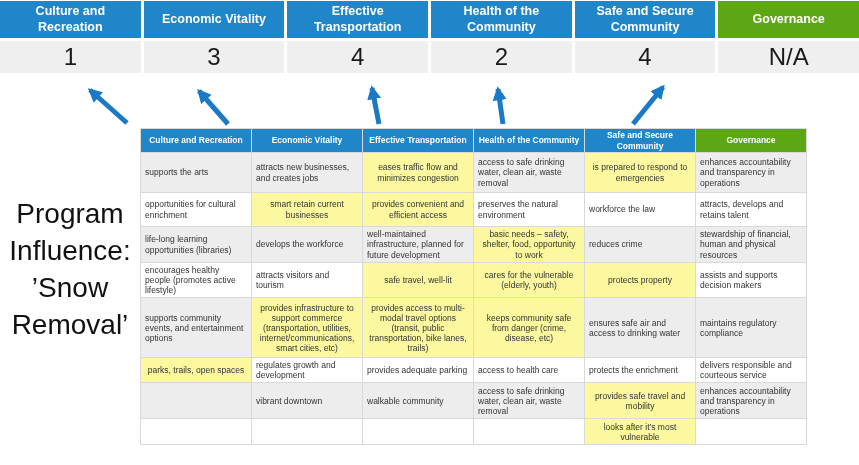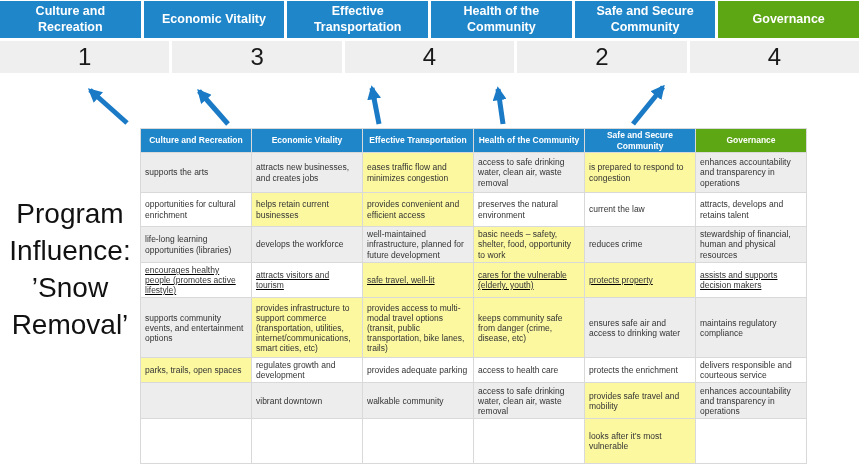--- a/index.html
+++ b/index.html
@@ -45,21 +45,21 @@
     font-size:8.5px;line-height:1.18;vertical-align:middle;
     padding:2px 4px;box-sizing:border-box;overflow:hidden;
   }
   table.matrix th{
     color:#fff;font-weight:bold;text-align:center;height:24px;padding:1px 2px;
     background:var(--header-blue);
   }
   table.matrix th.green{background:var(--header-green);}
   table.matrix td{background:#fff;color:var(--cell-text);text-align:left;}
   table.matrix tr.banded td{background:var(--band-gray);}
-  table.matrix td.hl{background:var(--highlight-yellow) !important;}
+  table.matrix td.hl{background:var(--highlight-yellow) !important;text-align:center;}
 </style>
 </head>
 <body>
 
 <div class="canvas">
 
   <div class="top-band" id="top-band">
       <div class="top-cell blue">Culture and Recreation</div>
       <div class="top-cell blue">Economic Vitality</div>
       <div class="top-cell blue">Effective Transportation</div>
@@ -67,20 +67,21 @@
       <div class="top-cell blue">Safe and Secure Community</div>
       <div class="top-cell green">Governance</div>
     </div>
 
   <div class="score-band" id="score-band">
       <div class="score-cell">1</div>
       <div class="score-cell">3</div>
       <div class="score-cell">4</div>
       <div class="score-cell">2</div>
       <div class="score-cell">4</div>
+      <div class="score-cell">N/A</div>
     </div>
 
   <svg class="arrows" viewBox="0 0 859 55" xmlns="http://www.w3.org/2000/svg">
     <defs>
       <marker id="ah" viewBox="0 0 10 10" refX="8" refY="5" markerWidth="14" markerHeight="14" markerUnits="userSpaceOnUse" orient="auto">
         <path d="M0,0 L10,5 L0,10 Z" class="arrow-fill" fill="#1a7ac6"></path>
       </marker>
     </defs>
     <line x1="127" y1="50" x2="90" y2="17" class="arrow-stroke" marker-end="url(#ah)" stroke="#1a7ac6" stroke-width="5"></line>
     <line x1="228" y1="51" x2="199" y2="18" class="arrow-stroke" marker-end="url(#ah)" stroke="#1a7ac6" stroke-width="5"></line>
@@ -101,40 +102,40 @@
           <th>Safe and Secure Community</th>
           <th class="green">Governance</th>
         </tr>
       </thead>
     <tbody id="matrix-body">
         <tr class="banded" style="height: 40px;">
           <td>supports the arts</td>
           <td>attracts new businesses, and creates jobs</td>
           <td class="hl">eases traffic flow and minimizes congestion</td>
           <td>access to safe drinking water, clean air, waste removal</td>
-          <td class="hl">is prepared to respond to congestion</td>
+          <td class="hl">is prepared to respond to emergencies</td>
           <td>enhances accountability and transparency in operations</td>
         </tr>
         <tr style="height: 34px;">
           <td>opportunities for cultural enrichment</td>
-          <td class="hl">helps retain current businesses</td>
+          <td class="hl">smart retain current businesses</td>
           <td class="hl">provides convenient and efficient access</td>
           <td>preserves the natural environment</td>
-          <td>current the law</td>
+          <td>workforce the law</td>
           <td>attracts, develops and retains talent</td>
         </tr>
         <tr class="banded" style="height: 36px;">
           <td>life-long learning opportunities (libraries)</td>
           <td>develops the workforce</td>
           <td>well-maintained infrastructure, planned for future development</td>
           <td class="hl">basic needs – safety, shelter, food, opportunity to work</td>
           <td>reduces crime</td>
           <td>stewardship of financial, human and physical resources</td>
         </tr>
-        <tr style="height: 34px; text-decoration: underline;">
+        <tr style="height: 34px;">
           <td>encourages healthy people (promotes active lifestyle)</td>
           <td>attracts visitors and tourism</td>
           <td class="hl">safe travel, well-lit</td>
           <td class="hl">cares for the vulnerable (elderly, youth)</td>
           <td class="hl">protects property</td>
           <td>assists and supports decision makers</td>
         </tr>
         <tr class="banded" style="height: 60px;">
           <td>supports community events, and entertainment options</td>
           <td class="hl">provides infrastructure to support commerce (transportation, utilities, internet/communications, smart cities, etc)</td>
@@ -152,21 +153,21 @@
           <td>delivers responsible and courteous service</td>
         </tr>
         <tr class="banded" style="height: 36px;">
           <td></td>
           <td>vibrant downtown</td>
           <td>walkable community</td>
           <td>access to safe drinking water, clean air, waste removal</td>
           <td class="hl">provides safe travel and mobility</td>
           <td>enhances accountability and transparency in operations</td>
         </tr>
-        <tr style="height: 45px;">
+        <tr style="height: 26px;">
           <td></td>
           <td></td>
           <td></td>
           <td></td>
           <td class="hl">looks after it’s most vulnerable</td>
           <td></td>
         </tr>
       </tbody>
   </table>
 

